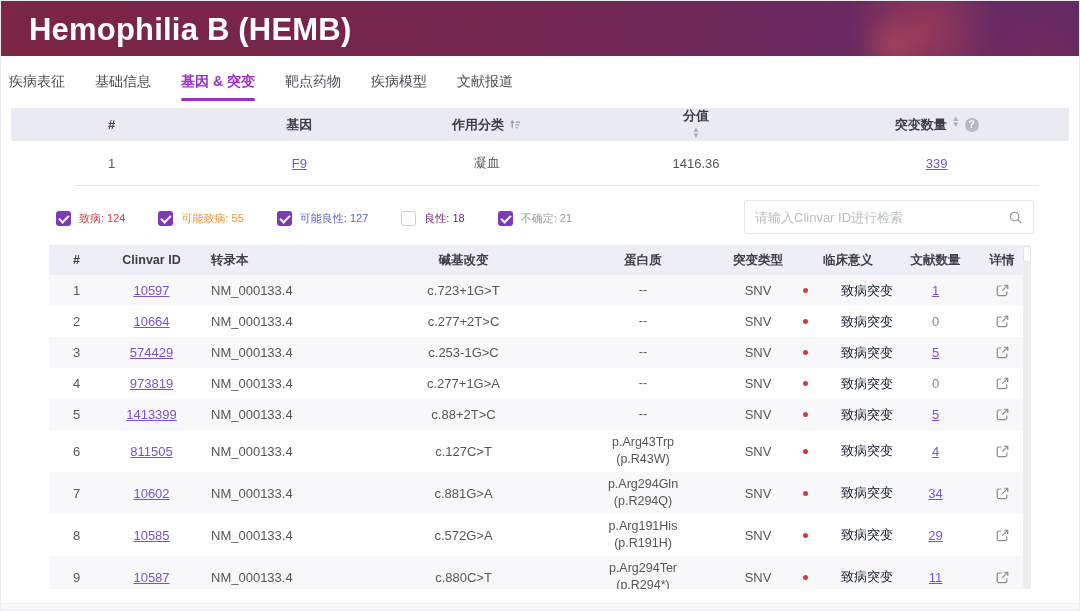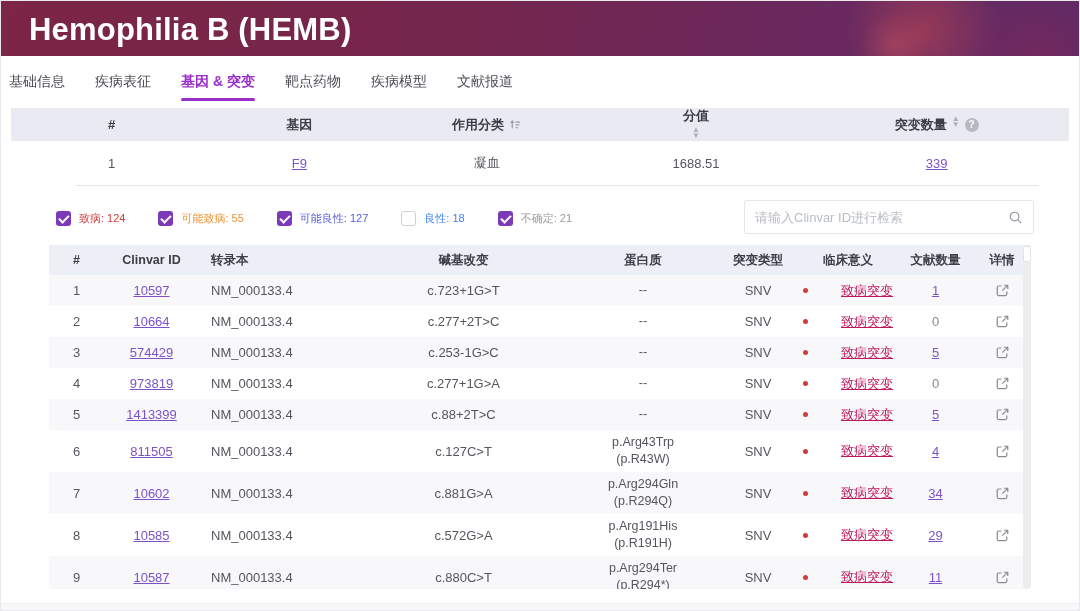--- a/index.html
+++ b/index.html
@@ -61,21 +61,21 @@
   .v-head { display:flex; align-items:center; background:#edeff6; height:30px;
             font-size:12.5px; font-weight:bold; color:#3d3d47; }
   .vrow { display:flex; align-items:center; min-height:31px; font-size:13px; color:#55555e; background:#fff; }
   .vrow.tall { min-height:42px; }
   .vrow:nth-child(odd) { background:#f8f8fa; }
   .vc { display:flex; align-items:center; justify-content:center; text-align:center; }
   .c-idx { width:55px; } .c-id { width:95px; } .c-tx { width:160px; justify-content:flex-start; padding-left:12px; }
   .c-base { flex:1; } .c-prot { width:150px; flex-direction:column; line-height:17px; font-size:12.5px; }
   .c-type { width:80px; } .c-sig { width:100px; } .c-pub { width:75px; } .c-detail { width:58px; }
   .dot { width:5px; height:5px; border-radius:50%; background:#ce3d3d; margin-right:5px; }
-  a.rlink { color:#be185d; text-decoration:underline; cursor:pointer;margin-left:28px; }
+  a.rlink { color:#0f172a; cursor:pointer;margin-left:28px; }
   .pub-zero { color:#8a8a92; }
   .ext-btn { display:inline-flex; cursor:pointer; }
 
   .sb-track { position:absolute; top:0; right:0; width:8px; height:100%; background:#ededef; border-radius:4px; }
   .sb-thumb { position:absolute; top:1px; left:0; width:8px; height:16px; background:#fff;
               border:1px solid #e3e3e6; border-radius:2px; cursor:pointer; }
 
   .page-bottom { position:absolute; left:0; right:0; bottom:0; height:7px; background:#f7f8f9; border-top:1px solid #eeeef0; }
 </style>
 </head>
@@ -84,22 +84,22 @@
 <div class="page">
 
   <div class="banner">
     <div class="blob1"></div>
     <div class="blob2"></div>
     <div class="blob3"></div>
     <h1>Hemophilia B (HEMB)</h1>
   </div>
 
   <div class="tabbar" id="tabbar">
+      <div class="tab">疾病表征</div>
       <div class="tab">基础信息</div>
-      <div class="tab">疾病表征</div>
       <div class="tab active">基因 &amp; 突变</div>
       <div class="tab">靶点药物</div>
       <div class="tab">疾病模型</div>
       <div class="tab">文献报道</div>
     </div>
 
   <div class="gene-table">
     <div class="g-head">
       <div class="gc gc1">
           <span>#</span>
@@ -129,21 +129,21 @@
           </span>
         <span class="qmark">?</span>
       </div>
     </div>
     <div class="g-row">
       <div class="gc gc1">1</div>
       <div class="gc gc2">
           <a class="plink">F9</a>
         </div>
       <div class="gc gc3">凝血</div>
-      <div class="gc gc4">1688.51</div>
+      <div class="gc gc4">1416.36</div>
       <div class="gc gc5">
           <a class="plink">339</a>
         </div>
     </div>
     <div class="g-sep"></div>
   </div>
 
   <div class="controls">
     <div class="filters" id="filters">
         <div class="filter">
@@ -153,21 +153,21 @@
         <div class="filter">
           <span class="cbox on"></span>
           <span style="color: rgb(239, 146, 52);">可能致病: 55</span>
         </div>
         <div class="filter">
           <span class="cbox on"></span>
           <span style="color: rgb(85, 96, 217);">可能良性: 127</span>
         </div>
         <div class="filter">
           <span class="cbox off"></span>
-          <span style="color: #3b82f6;">良性: 18</span>
+          <span style="color: #701a75;">良性: 18</span>
         </div>
         <div class="filter">
           <span class="cbox on"></span>
           <span style="color: rgb(154, 154, 162);">不确定: 21</span>
         </div>
       </div>
     <div class="search-wrap">
       <input type="text" placeholder="请输入Clinvar ID进行检索" style="">
       <svg width="15" height="15" viewBox="0 0 16 16">
         <circle cx="7" cy="7" r="4.6" stroke="#9a9aa4" stroke-width="1.3" fill="none"></circle>

